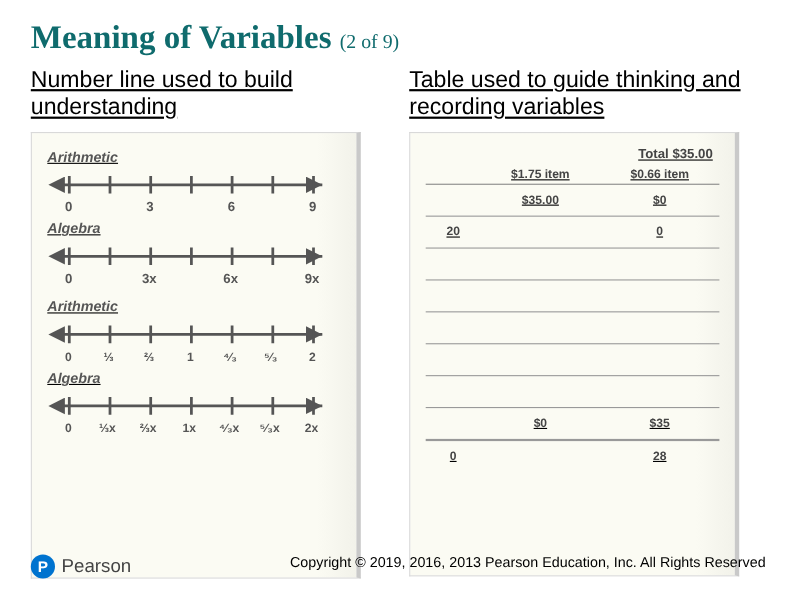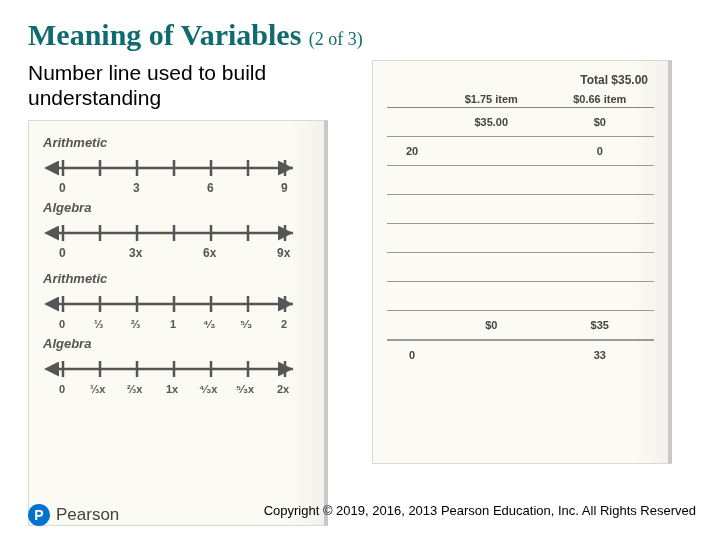--- a/index.html
+++ b/index.html
@@ -30,20 +30,21 @@
     font-size: 18px;
     font-weight: normal;
   }
   .columns {
     display: flex;
     gap: 24px;
     margin-top: 8px;
   }
   .col {
     flex: 1;
+    text-decoration: underline;
   }
   .col-header {
     font-size: 21px;
     line-height: 1.2;
     margin-bottom: 10px;
   }
   .panel {
     border: 1px solid #d9d9d9;
     border-right: 4px solid #c9c9c9;
     width: 300px;
@@ -145,21 +146,21 @@
   }
   text.tick { font: bold 11px Arial; fill: #555; }
   text.tickbig { font: bold 12px Arial; fill: #555; }
 </style>
 </head>
 <body>
 
 <div class="slide">
   <div class="title">
     <span>Meaning of Variables</span>
-    <span class="sub">(2 of 3)</span>
+    <span class="sub">(2 of 9)</span>
   </div>
 
   <div class="columns">
 
     <div class="col">
       <div class="col-header">Number line used to build understanding</div>
       <div class="panel">
 
         <div class="nl-label">Arithmetic</div>
         <svg class="nline" width="260" height="44">
@@ -245,20 +246,21 @@
           <text class="tick" x="84" y="40">⅔x</text>
           <text class="tick" x="123" y="40">1x</text>
           <text class="tick" x="156" y="40">⁴⁄₃x</text>
           <text class="tick" x="193" y="40">⁵⁄₃x</text>
           <text class="tick" x="234" y="40">2x</text>
         </svg>
       </div>
     </div>
 
     <div class="col">
+      <div class="col-header">Table used to guide thinking and recording variables</div>
       <div class="panel panel-right">
         <div class="tbl">
           <div class="tbl-top">Total $35.00</div>
           <div class="tbl-head">
             <div class="c1"></div>
             <div class="c2">$1.75 item</div>
             <div class="c3">$0.66 item</div>
           </div>
           <div class="row">
             <div class="c1"></div>
@@ -296,21 +298,21 @@
               <div class="c3"></div>
             </div>
           <div class="row">
             <div class="c1"></div>
             <div class="c2">$0</div>
             <div class="c3">$35</div>
           </div>
           <div class="footrow">
             <div class="c1">0</div>
             <div class="c2"></div>
-            <div class="c3">33</div>
+            <div class="c3">28</div>
           </div>
         </div>
       </div>
     </div>
   </div>
 
   <div class="footer">Copyright © 2019, 2016, 2013 Pearson Education, Inc. All Rights Reserved</div>
 
   <div class="logo">
     <div class="mark">P</div>

